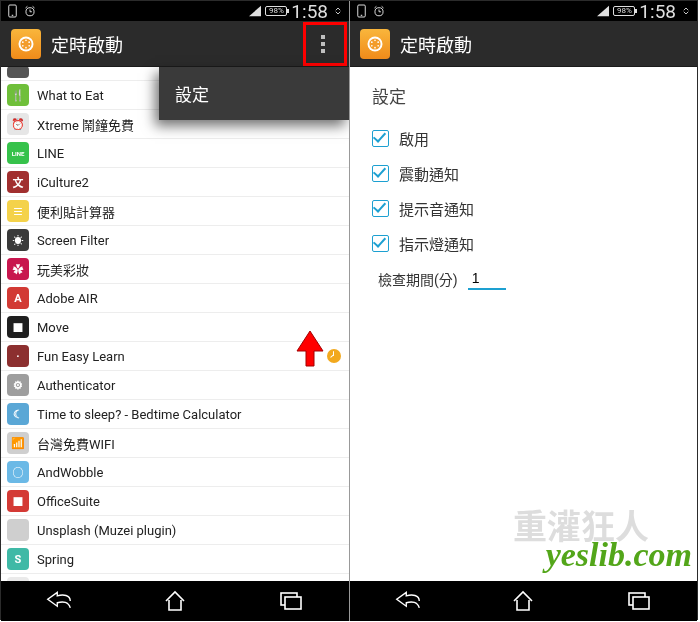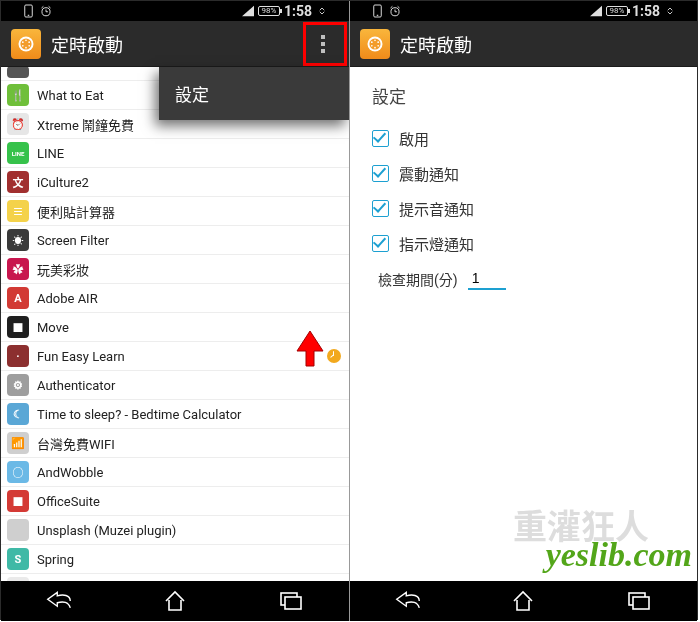--- a/index.html
+++ b/index.html
@@ -28,42 +28,42 @@
   .screen + .screen { border-left: 1px solid #999; width: 349px; }
 
   
   .status-bar {
     height: 20px;
     background: #000;
     color: #dfdfdf;
     display: flex;
     align-items: center;
     justify-content: space-between;
-    padding: 0 21px;
+    padding: 0 5px;
     font-size: 11px;
     font-weight: 400;
   }
   .status-left { display: flex; gap: 6px; align-items: center; }
   .status-right { display: flex; gap: 4px; align-items: center; }
   .status-icon { width: 12px; height: 12px; display: inline-flex; justify-content: center; align-items: center; }
   .batt {
     border: 1px solid #dfdfdf;
     height: 10px;
     width: 22px;
     border-radius: 2px;
     padding: 0 1px;
     font-size: 8px;
     line-height: 8px;
     display: flex;
     align-items: center;
     justify-content: center;
     position: relative;
   }
   .batt::after { content: ""; position: absolute; right: -3px; top: 2px; width: 2px; height: 4px; background: #dfdfdf; }
-  .clock { font-size: 14px; font-weight: 700; }
+  .clock { font-size: 19px; font-weight: 400; }
 
   
   .action-bar {
     height: 46px;
     background: #2b2b2b;
     color: #fff;
     display: flex;
     align-items: center;
     padding: 0 8px 0 10px;
     border-bottom: 1px solid #1b1b1b;

